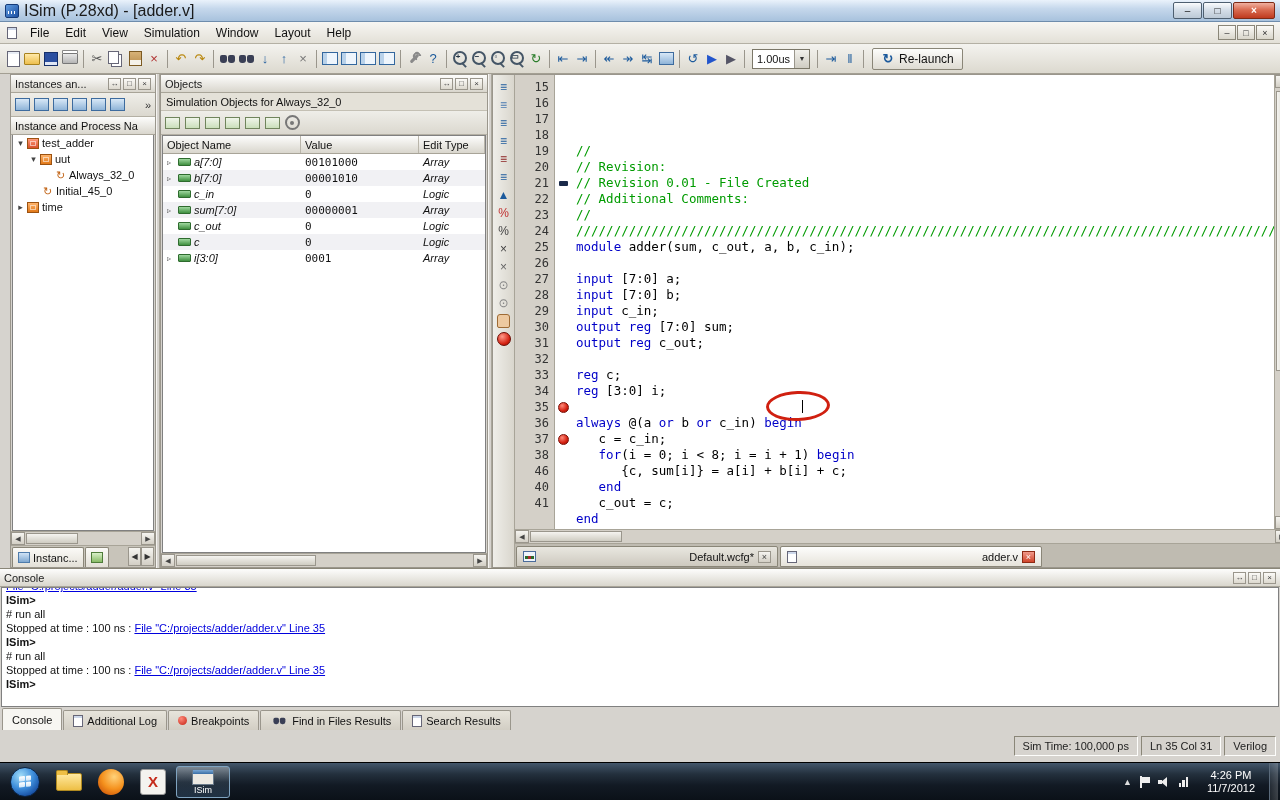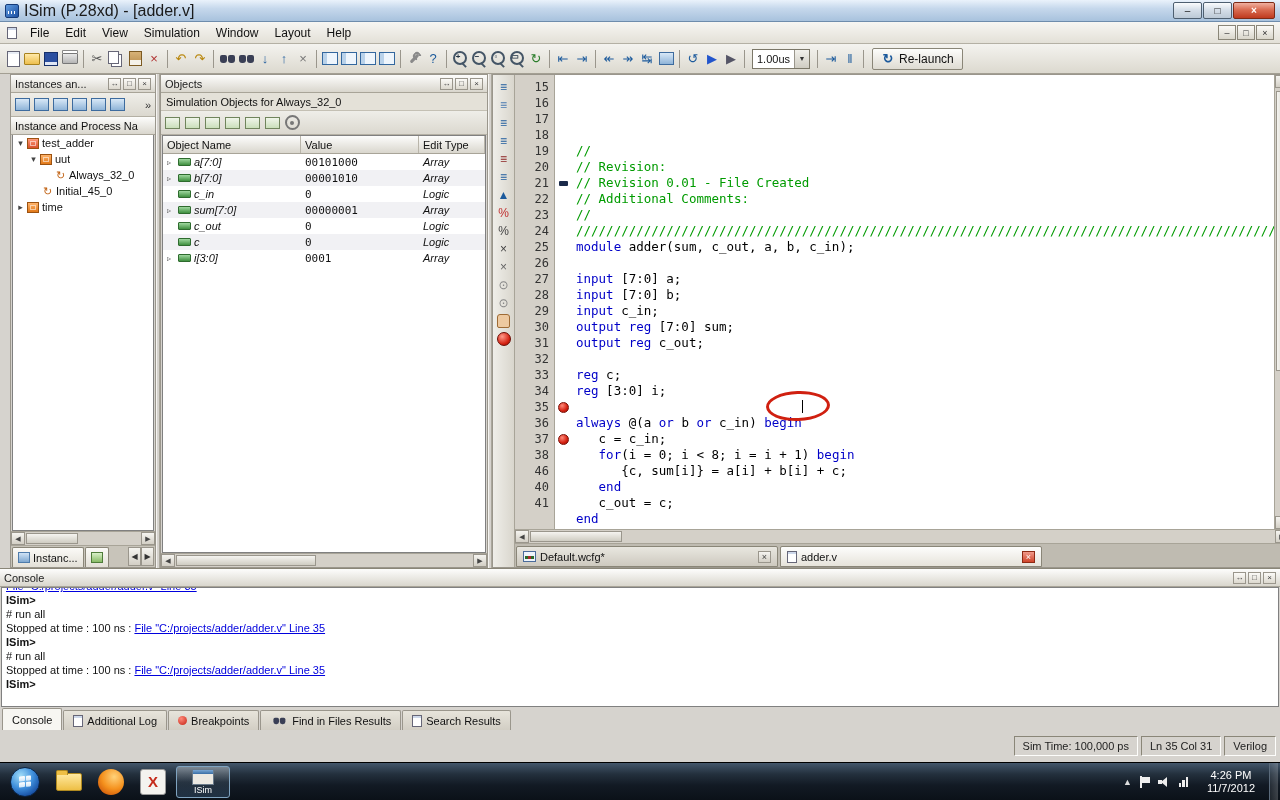--- a/index.html
+++ b/index.html
@@ -109,21 +109,21 @@
 .tk-k{color:#0000c8}
 .tk-p{color:#000}
 #ellipse{position:absolute;left:194px;top:316px;width:64px;height:30px;border:3px solid #d02010;border-radius:50%;transform:rotate(-2deg);pointer-events:none}
 #caret{position:absolute;left:calc(4px + 30ch);top:325px;width:1px;height:13px;background:#000}
 #vscroll{width:15px;background:#d4d0c8;border-left:1px solid #a8a498;display:flex;flex-direction:column;align-items:center;flex:0 0 auto}
 .vtrack{flex:1;width:100%;display:flex;flex-direction:column;align-items:center}
 .vthumb{width:12px;height:280px;background:linear-gradient(90deg,#f5f4f0,#cfccc2);border:1px solid #9a968c;margin-top:3px}
 #etabbar{height:24px;background:#bfbbb1;border-top:1px solid #a8a498;display:flex;align-items:flex-end;padding:2px 1px 0;flex:0 0 auto}
 .etab{height:21px;flex:0 0 262px;display:flex;align-items:center;gap:4px;padding:0 6px;font-size:11px;background:linear-gradient(#e9e7e0,#cdc9bf);border:1px solid #8a8678;margin-right:2px;border-radius:2px 2px 0 0;min-width:0}
 .etab.active{background:linear-gradient(#fdfdfc,#e6e3da)}
-.etl{flex:1;text-align:left;overflow:hidden;white-space:nowrap}
+.etl{flex:1;text-align:right;overflow:hidden;white-space:nowrap}
 .etc{width:13px;height:12px;border:1px solid #9a968c;background:linear-gradient(#f5f4f0,#d3cfc5);display:inline-flex;align-items:center;justify-content:center;font-size:9px;color:#444;flex:0 0 auto}
 .etc.red{background:linear-gradient(#f09a8a,#d0452a);border-color:#8e2a14;color:#fff}
 .eti-wave{width:13px;height:11px;border:1px solid #4a6b9a;background:#eef4fb;position:relative;flex:0 0 auto}
 .eti-wave::after{content:"";position:absolute;left:1px;right:1px;top:4px;height:3px;background:repeating-linear-gradient(90deg,#2a6a2a 0 3px,#aa2a2a 3px 6px)}
 .eti-doc{width:10px;height:12px;background:#fff;border:1px solid #667;box-shadow:inset 0 2px 0 #cdd8ea;display:inline-block;flex:0 0 auto}
 
 #console{position:absolute;left:0;top:568px;width:100%;height:140px;display:flex;flex-direction:column;border-top:1px solid #8a8678;background:#d6d3ce}
 #console-body{flex:1;background:#fff;border:1px solid #808080;margin:0 1px 1px;overflow:hidden;padding:0 4px;font-size:11px}
 .con-line{height:14px;line-height:14px;white-space:nowrap}
 .con-line.clip{margin-top:-9px}

